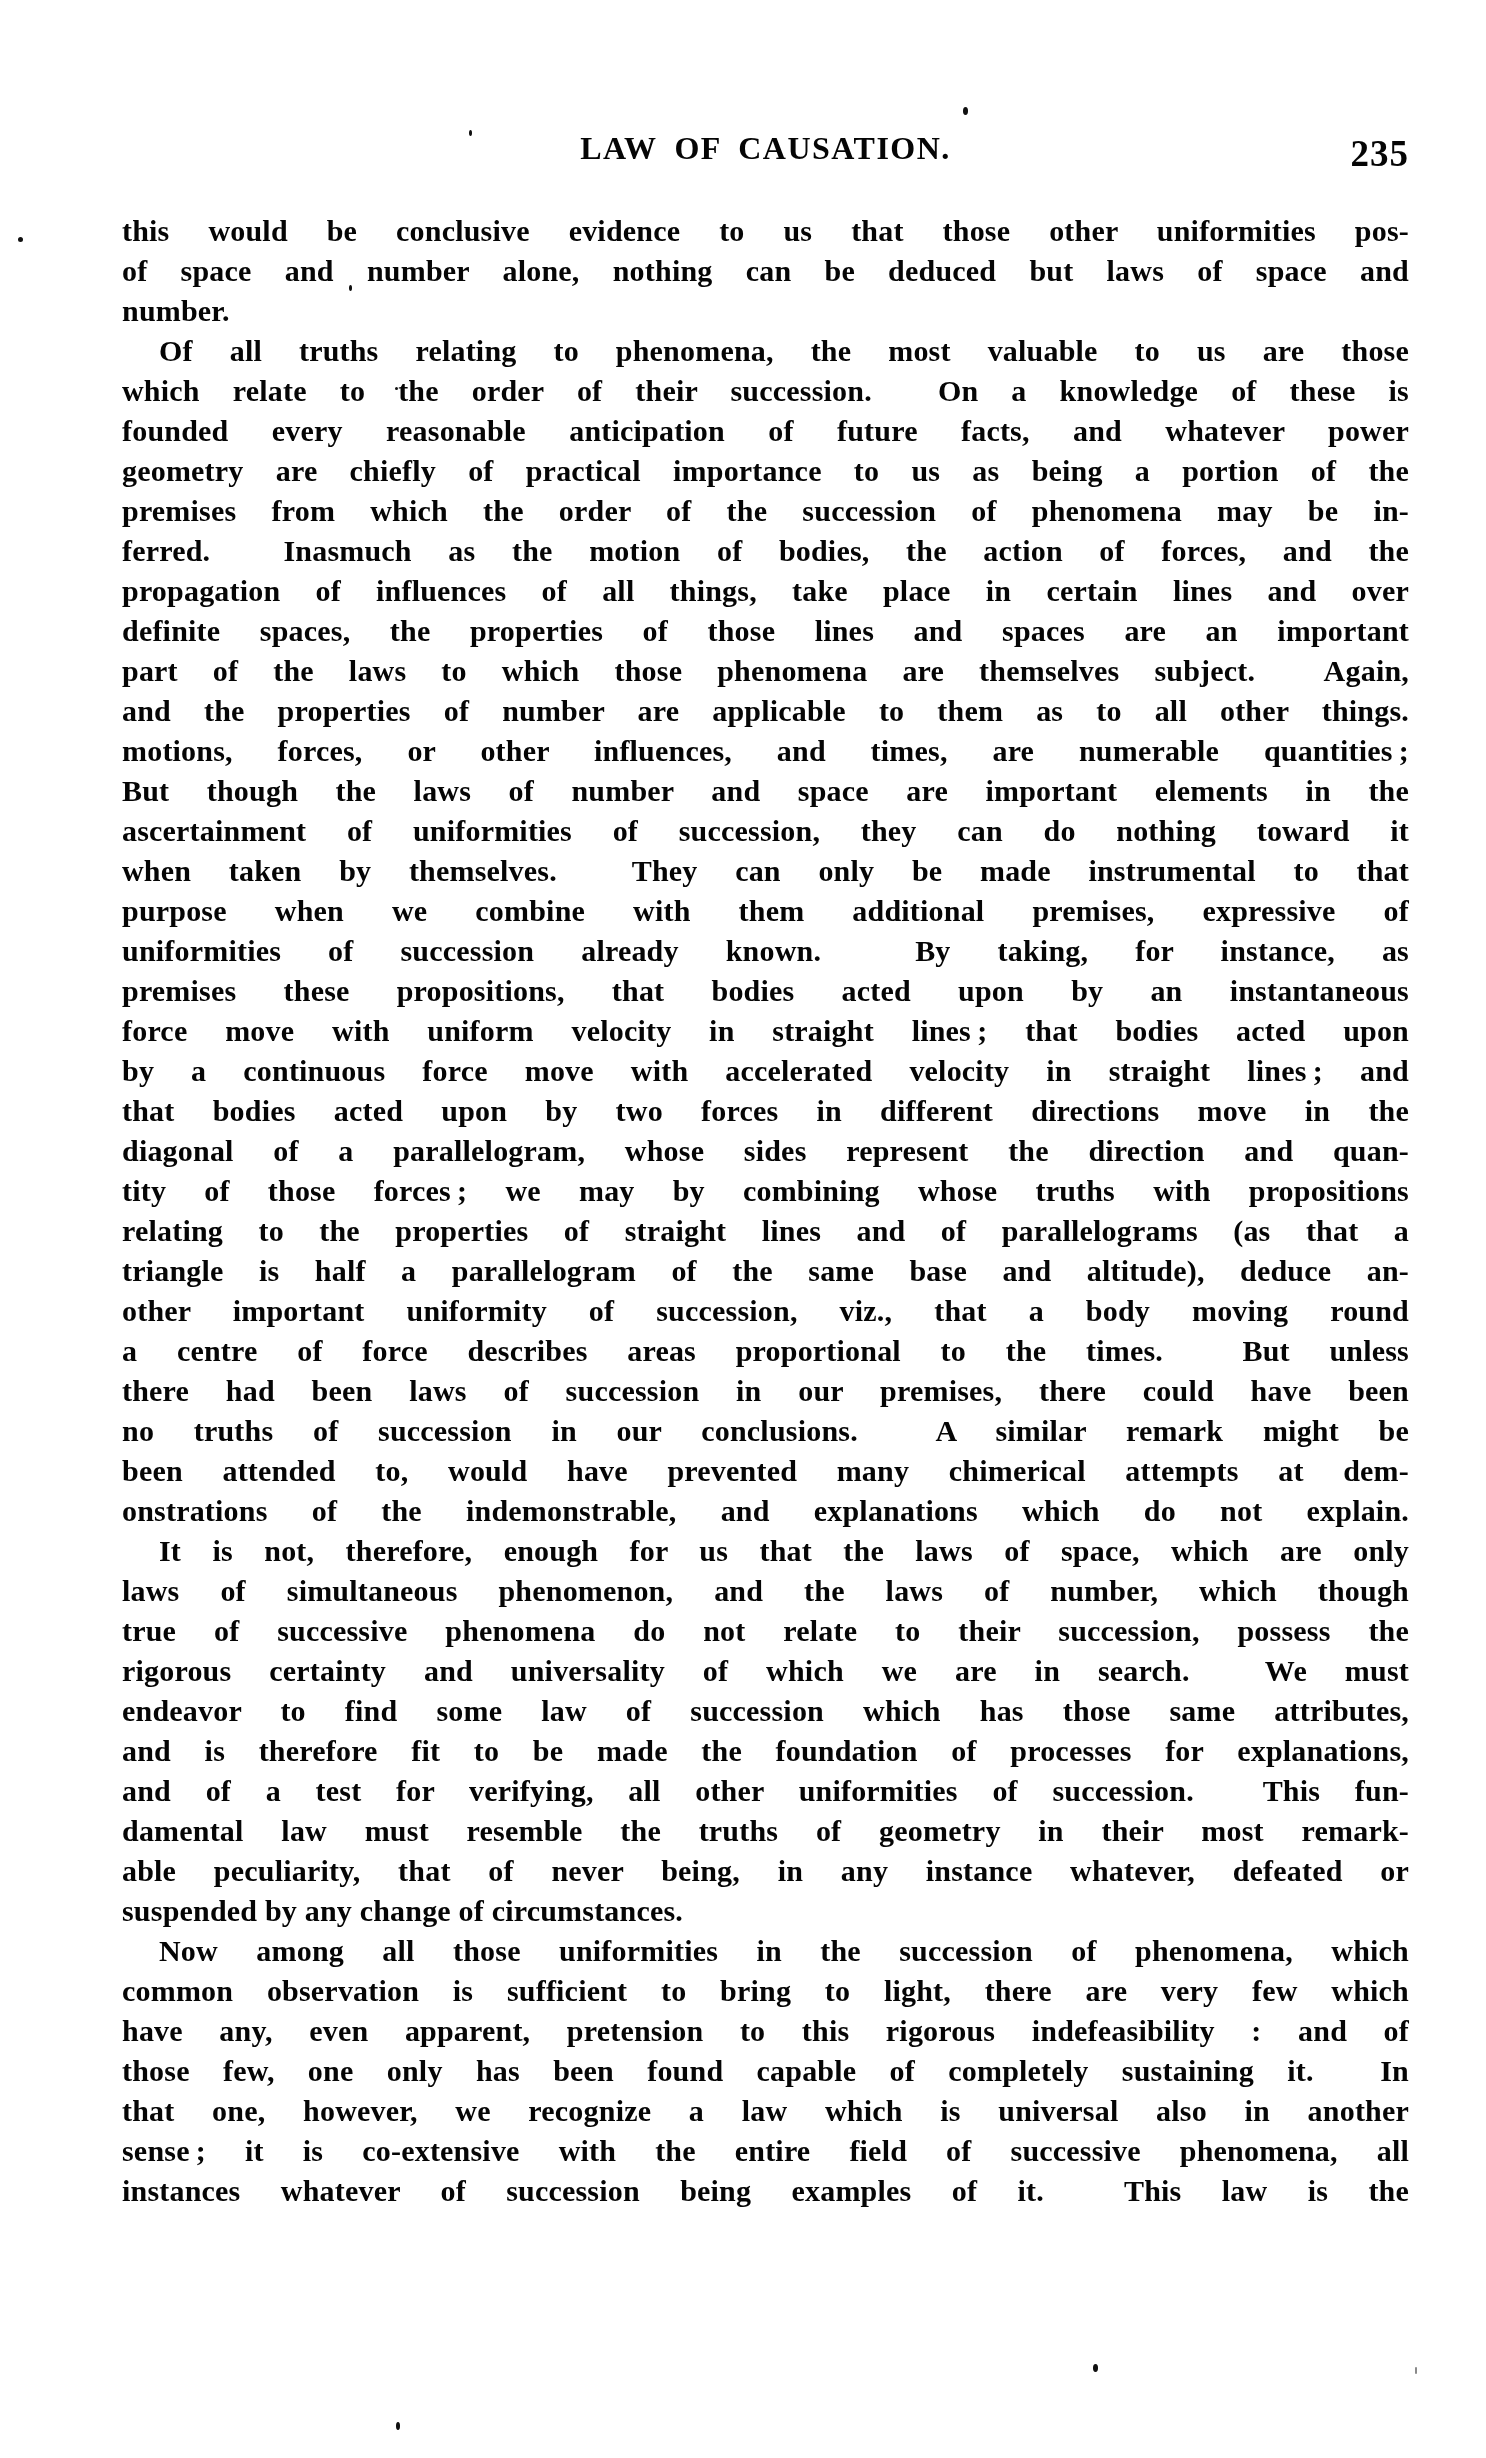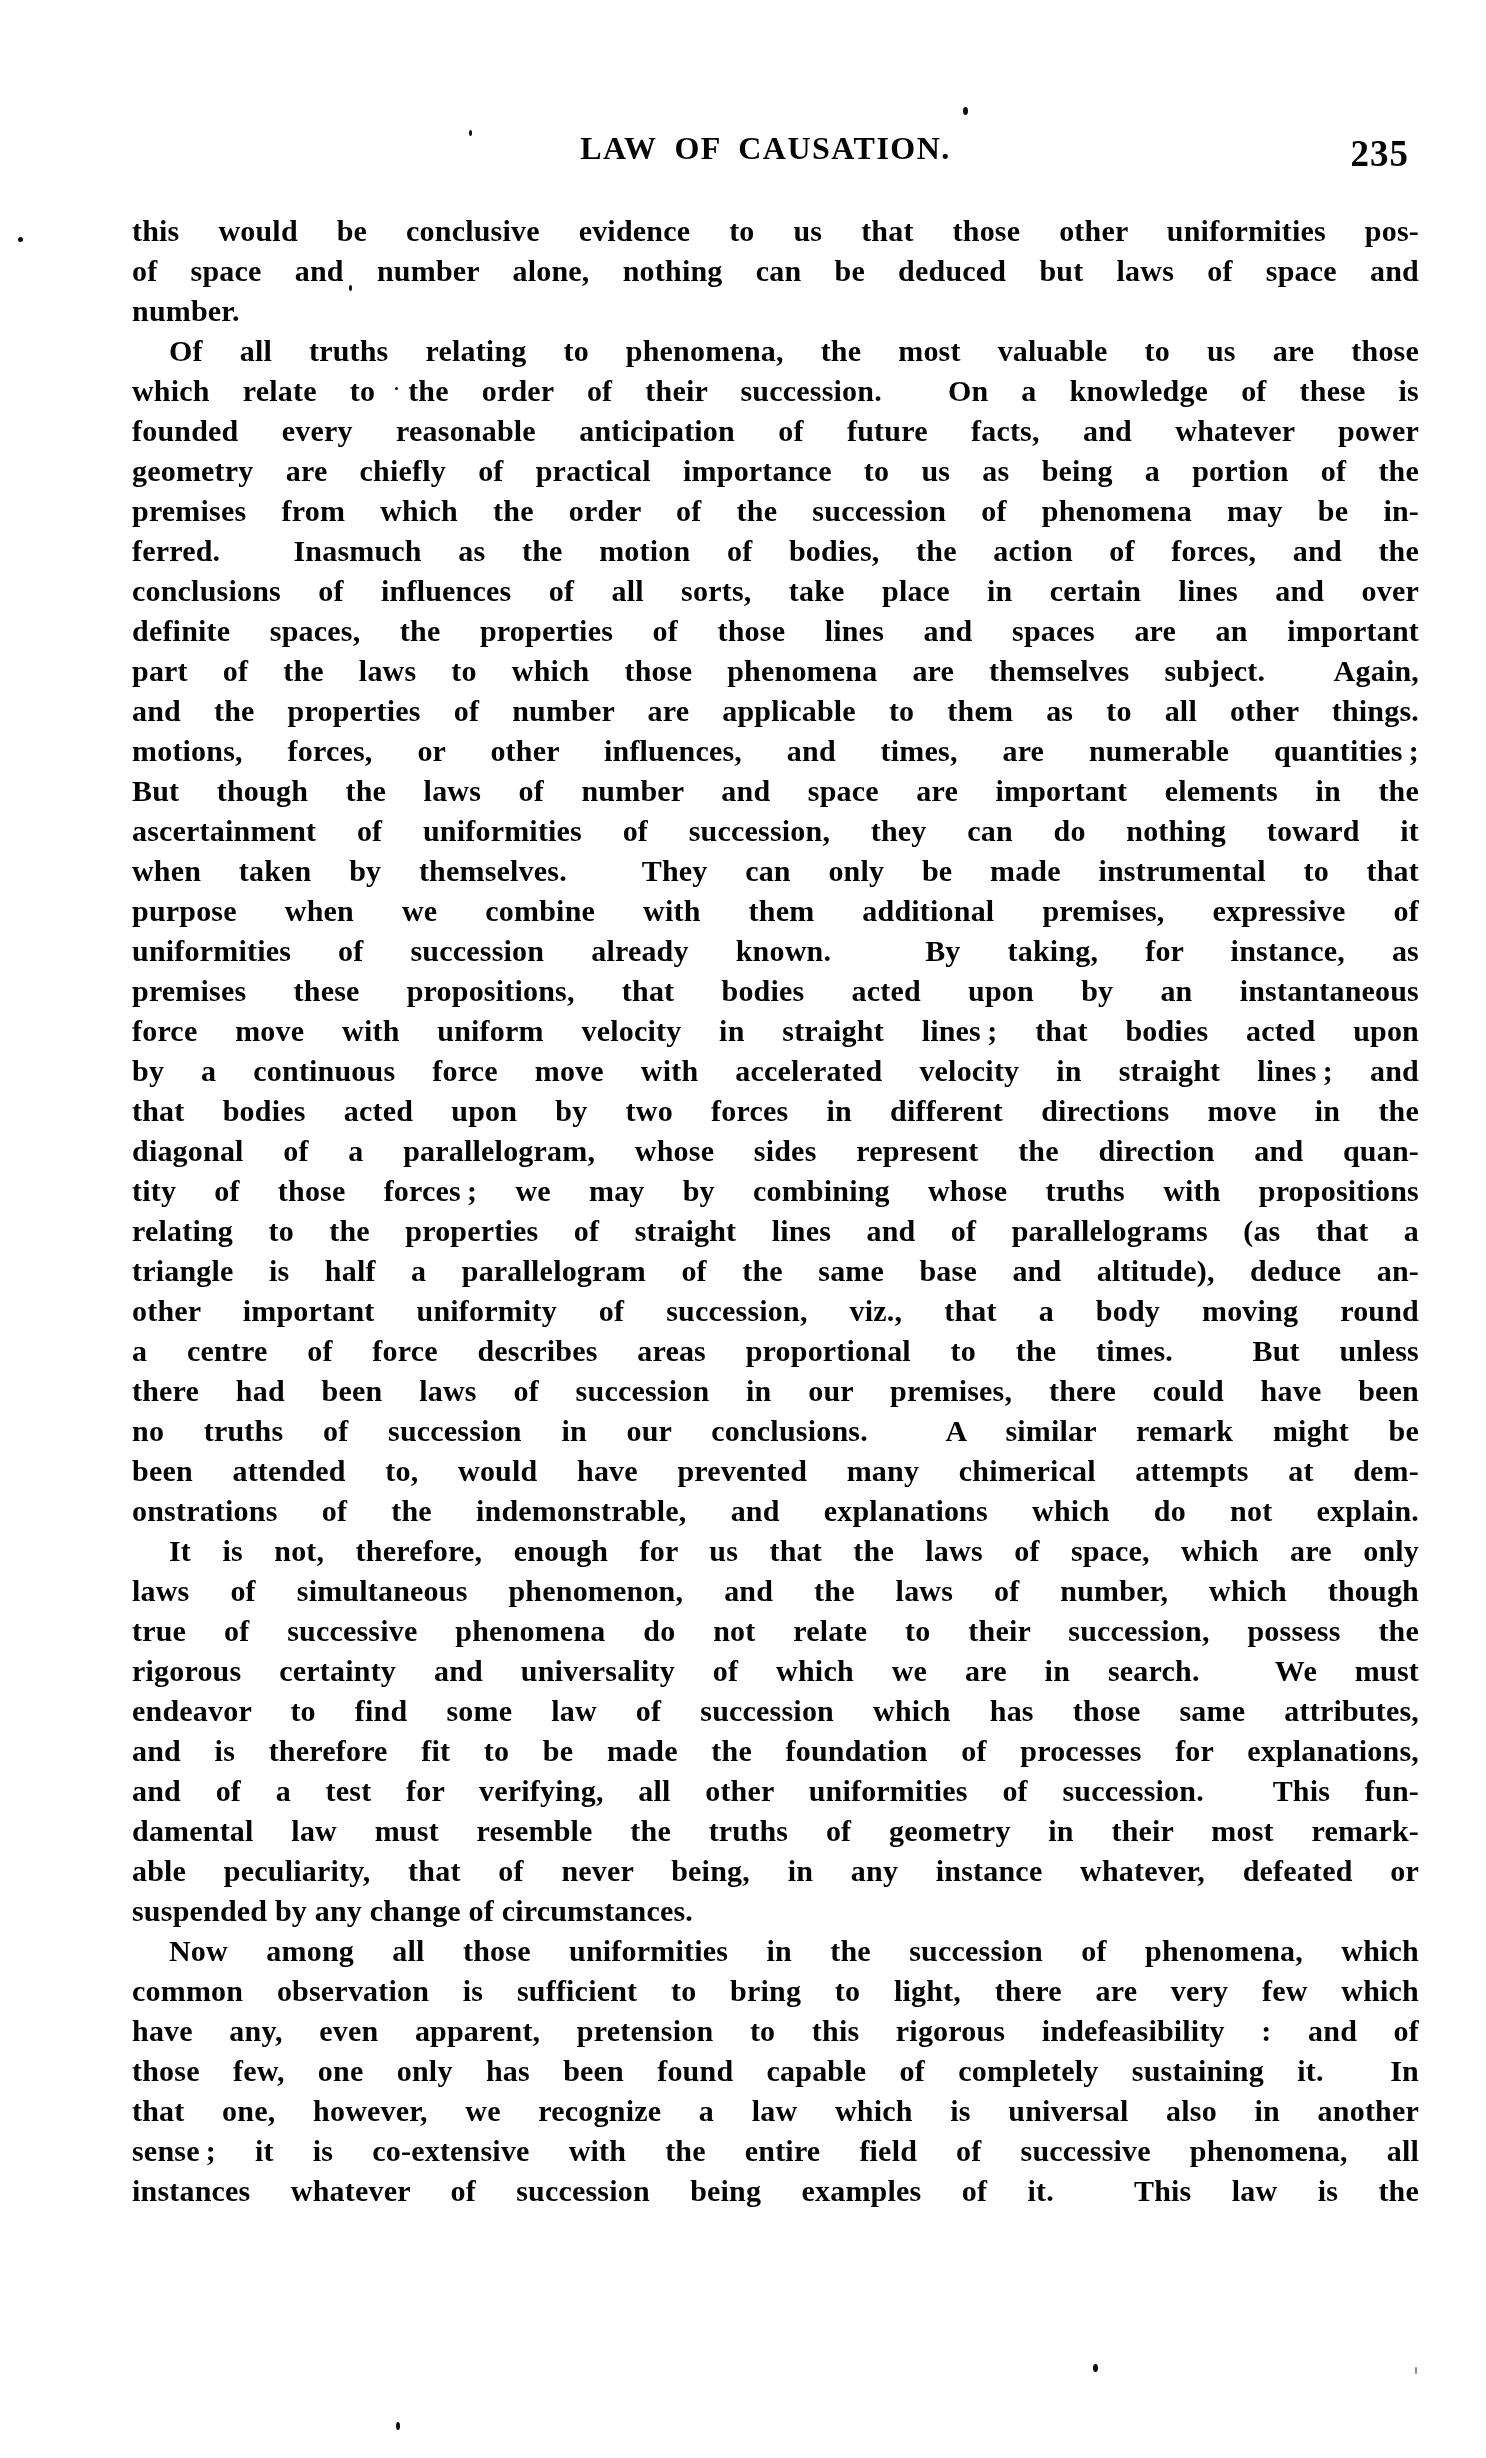--- a/index.html
+++ b/index.html
@@ -20,21 +20,21 @@
     font-size: 32px; font-weight: bold; line-height: 1;
     letter-spacing: 1.5px; word-spacing: 8px;
     display: inline-block;
   }
   .pagenum {
     position: absolute; right: 0; top: 3px;
     font-size: 37px; font-weight: bold; line-height: 1; letter-spacing: 1px;
   }
 
   
-  .text-block { position: absolute; top: 211px; left: 0; width: 100%; margin-left: 10px; }
+  .text-block { position: absolute; top: 211px; left: 0; width: 100%; }
   .line {
     font-size: 30px; font-weight: bold;
     line-height: 40px;
     letter-spacing: 0.2px;
     text-align: justify;
     text-align-last: justify;
     text-justify: inter-word;
     white-space: normal;
   }
   .line.indent { padding-left: 37px; }
@@ -73,21 +73,21 @@
     <main class="text-block">
         <div class="line">this would be conclusive evidence to us that those other uniformities pos-</div>
         <div class="line">of space and number alone, nothing can be deduced but laws of space and</div>
         <div class="line flush">number.</div>
         <div class="line indent">Of all truths relating to phenomena, the most valuable to us are those</div>
         <div class="line">which relate to the order of their succession.&nbsp; On a knowledge of these is</div>
         <div class="line">founded every reasonable anticipation of future facts, and whatever power</div>
         <div class="line">geometry are chiefly of practical importance to us as being a portion of the</div>
         <div class="line">premises from which the order of the succession of phenomena may be in-</div>
         <div class="line">ferred.&nbsp; Inasmuch as the motion of bodies, the action of forces, and the</div>
-        <div class="line">conclusions of influences of all sorts, take place in certain lines and over</div>
+        <div class="line">propagation of influences of all things, take place in certain lines and over</div>
         <div class="line">definite spaces, the properties of those lines and spaces are an important</div>
         <div class="line">part of the laws to which those phenomena are themselves subject.&nbsp; Again,</div>
         <div class="line">and the properties of number are applicable to them as to all other things.</div>
         <div class="line">motions, forces, or other influences, and times, are numerable quantities ;</div>
         <div class="line">But though the laws of number and space are important elements in the</div>
         <div class="line">ascertainment of uniformities of succession, they can do nothing toward it</div>
         <div class="line">when taken by themselves.&nbsp; They can only be made instrumental to that</div>
         <div class="line">purpose when we combine with them additional premises, expressive of</div>
         <div class="line">uniformities of succession already known.&nbsp; By taking, for instance, as</div>
         <div class="line">premises these propositions, that bodies acted upon by an instantaneous</div>

